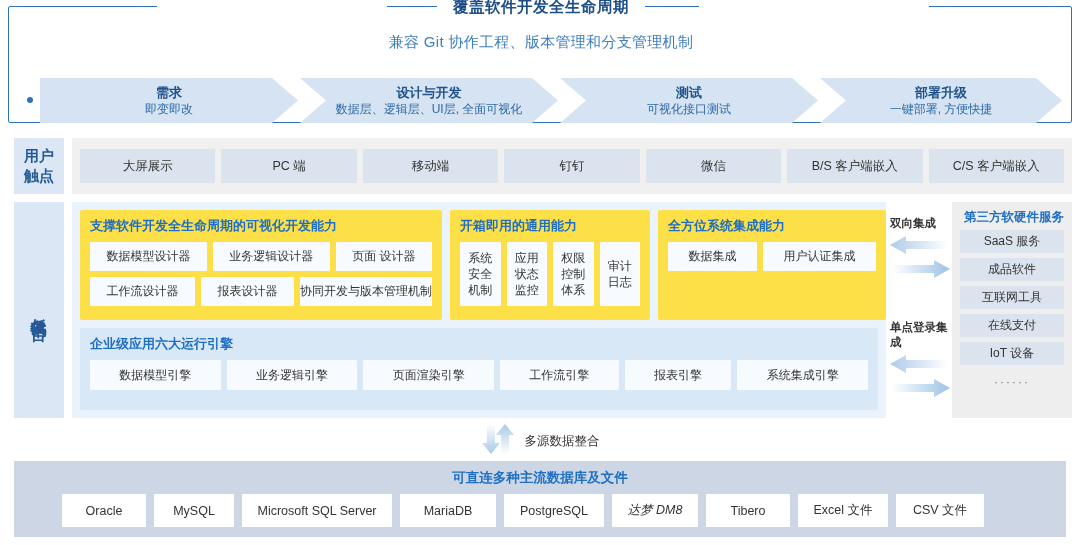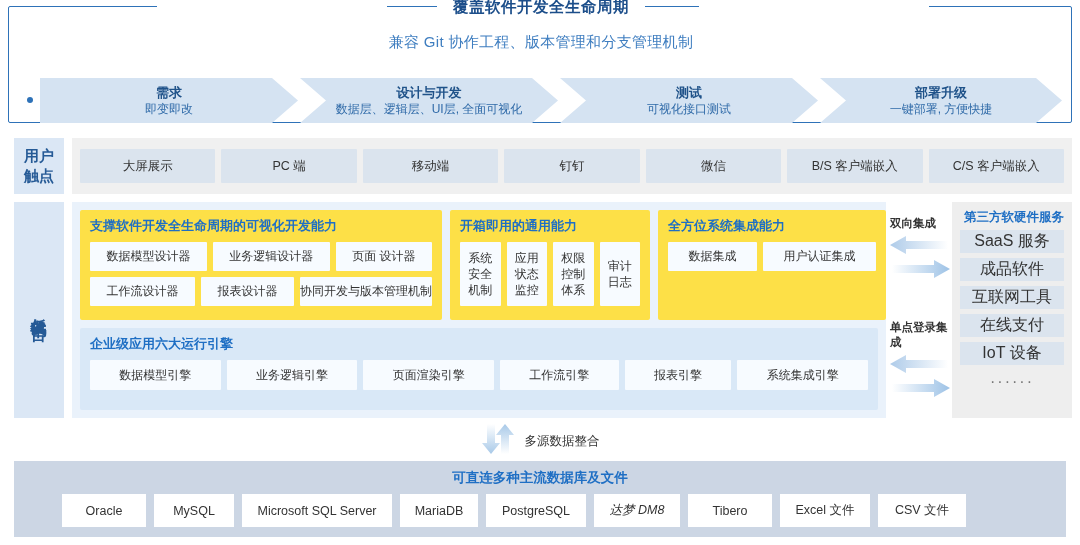--- a/index.html
+++ b/index.html
@@ -141,21 +141,21 @@
     position: absolute; left: 952px; top: 202px; width: 120px; height: 216px;
     background: #eeeeee; padding: 6px 8px;
   }
   .third-h {
     font-size: 12.5px; font-weight: bold; color: #1f6fc4;
     text-align: right; line-height: 18px; margin-bottom: 4px; white-space: nowrap;
   }
   .third-item {
     height: 23px; background: #dbe4ee; margin-bottom: 5px;
     display: flex; align-items: center; justify-content: center;
-    font-size: 16px; color: #333;
+    font-size: 12px; color: #333;
   }
   .third-item.dots { background: transparent; color:#777; letter-spacing:2px; }
 
   
   .msrc {
     position: absolute; left: 0; top: 422px; width: 1080px; height: 38px;
     display: flex; align-items: center; justify-content: center; gap: 10px;
   }
   .msrc-lbl { font-size: 12.5px; color: #333; }
 
@@ -365,21 +365,21 @@
     </span>
     <span class="msrc-lbl">多源数据整合</span>
   </div>
 
   <div class="db-band">
     <div class="db-h">可直连多种主流数据库及文件</div>
     <div class="db-row" id="db-row">
         <div class="db-item" style="width: 84px;">Oracle</div>
         <div class="db-item" style="width: 80px;">MySQL</div>
         <div class="db-item" style="width: 150px;">Microsoft SQL Server</div>
-        <div class="db-item" style="width: 78px;">MariaDB</div>
+        <div class="db-item" style="width: 96px;">MariaDB</div>
         <div class="db-item" style="width: 100px;">PostgreSQL</div>
         <div class="db-item" style="width: 86px; font-style: italic;">达梦 DM8</div>
         <div class="db-item" style="width: 84px;">Tibero</div>
         <div class="db-item" style="width: 90px;">Excel 文件</div>
         <div class="db-item" style="width: 88px;">CSV 文件</div>
       </div>
   </div>
 
 </div>
 

